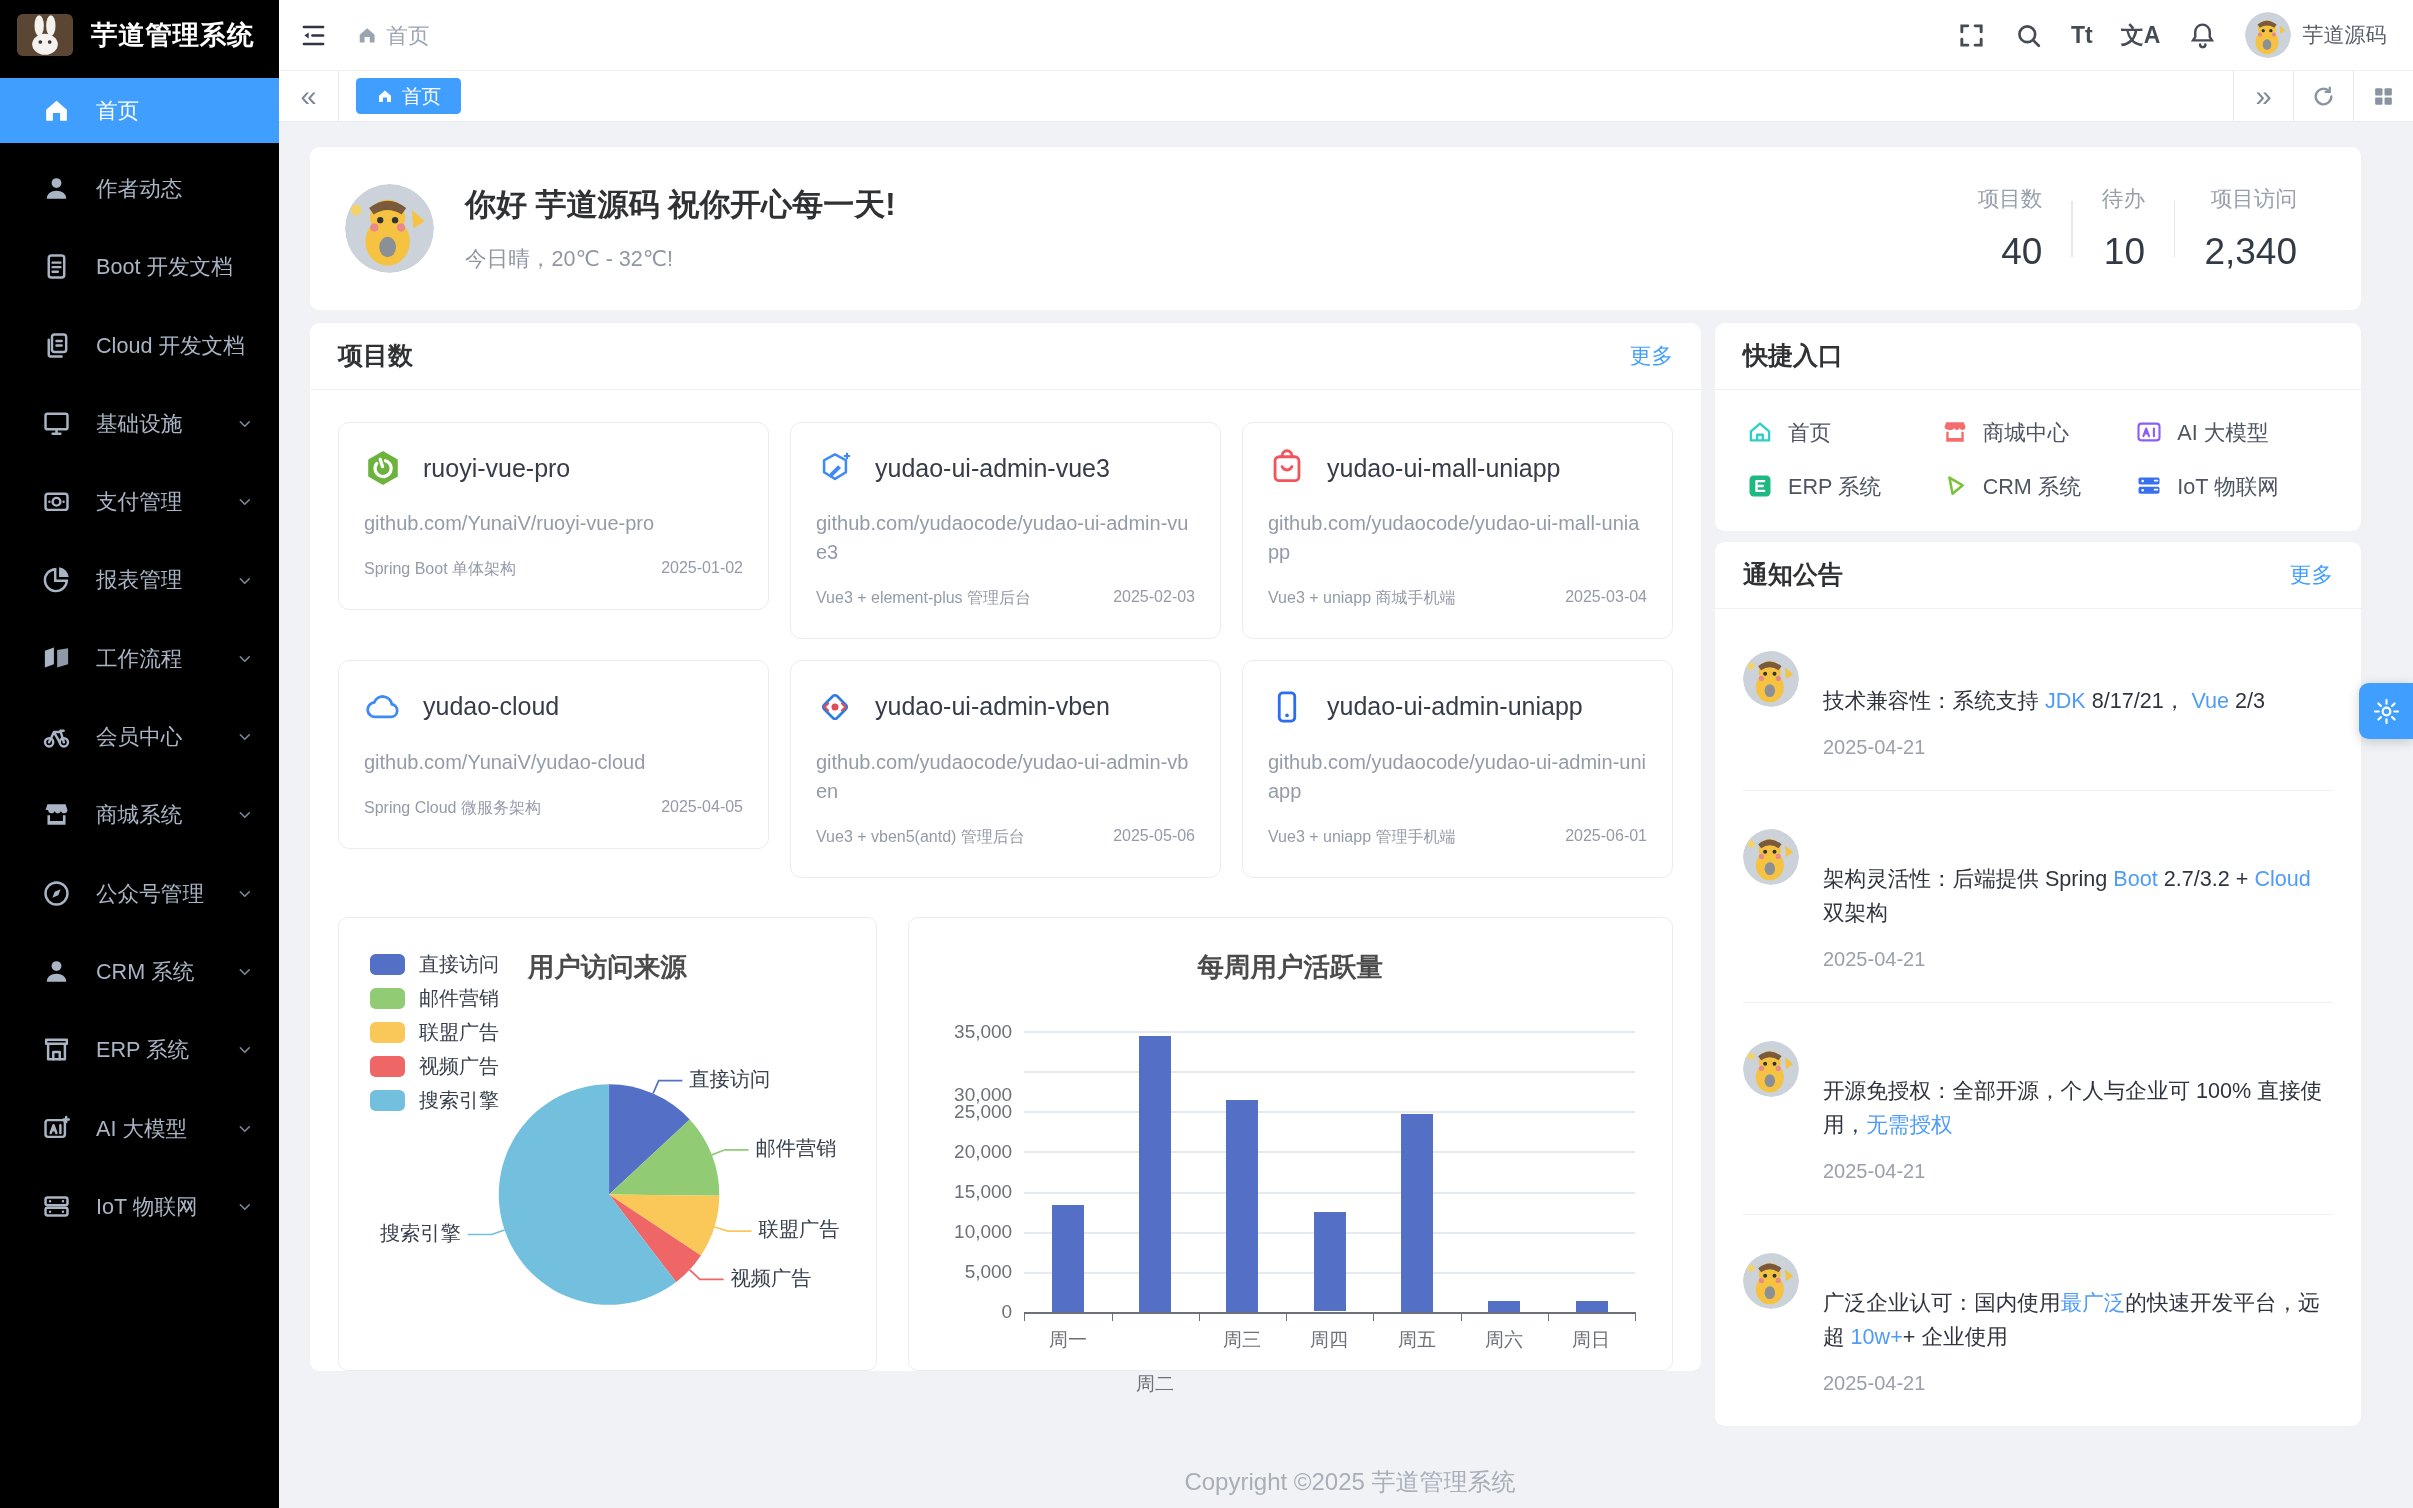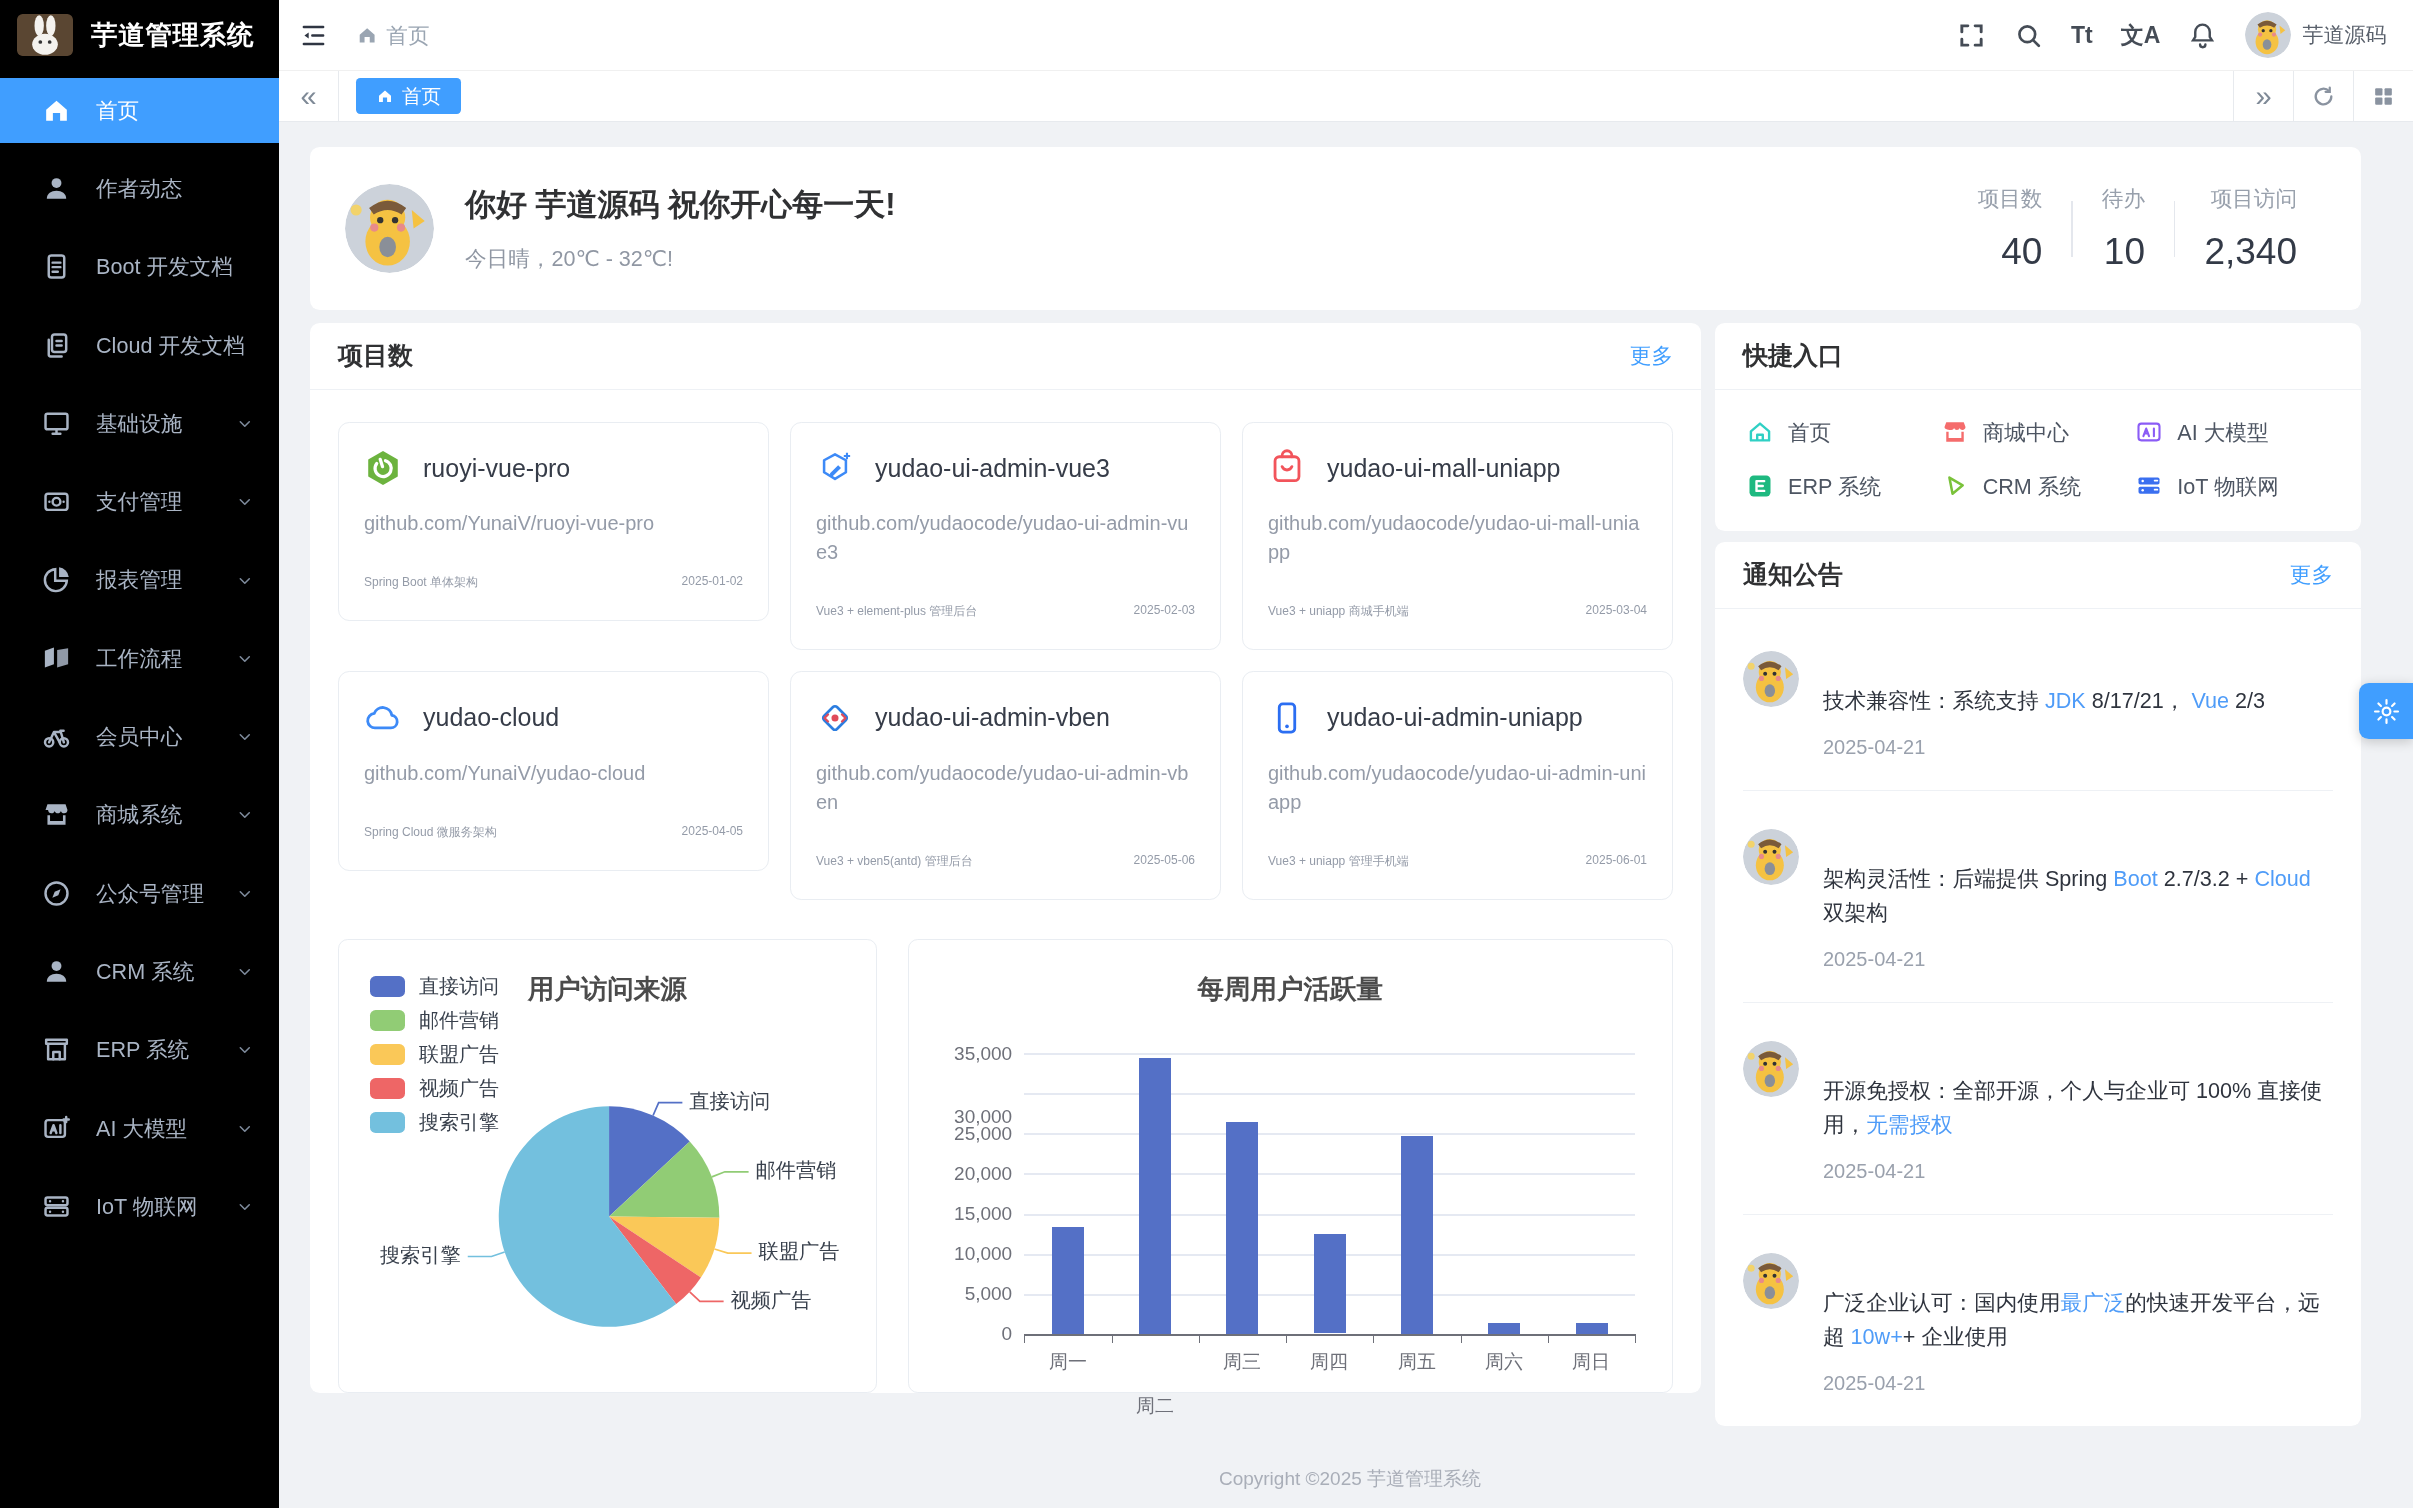--- a/index.html
+++ b/index.html
@@ -68,21 +68,21 @@
 
   
   .panel-projects{width:1391px;}
   .proj-grid{display:grid;grid-template-columns:repeat(3,1fr);gap:21px;padding:32px 28px 0;align-items:start;}
   .proj-card{border:1.4px solid #e9edf2;border-radius:11.2px;padding:26.5px 25px 29px;cursor:pointer;}
   .proj-head{display:flex;align-items:center;gap:21px;}
   .proj-icon{width:38px;height:38px;flex-shrink:0;}
   .proj-icon svg{width:38px;height:38px;}
   .proj-name{font-size:25px;color:#363c48;font-weight:500;}
   .proj-url{margin-top:22.3px;font-size:20px;color:#949ba8;line-height:1.45;word-break:break-all;}
-  .proj-foot{margin-top:36px;display:flex;justify-content:space-between;font-size:12px;color:#949ba8;}
+  .proj-foot{margin-top:21px;display:flex;justify-content:space-between;font-size:16px;color:#949ba8;}
 
   
   .charts-row{display:flex;gap:31px;padding:39px 28px 0;}
   .chart-card{border:1.4px solid #e9edf2;border-radius:9.8px;position:relative;background:#fff;}
   .chart-pie{width:537px;height:452px;}
   .chart-bar{width:764px;height:452px;}
   .chart-title{position:absolute;top:31px;left:0;width:100%;text-align:center;
     font-size:26.5px;font-weight:700;color:#4b4b4b;}
   .legend{position:absolute;top:29px;left:31px;}
   .lg-item{display:flex;align-items:center;gap:14px;height:34px;cursor:pointer;}
@@ -103,21 +103,21 @@
   .sc-label{font-size:21.6px;color:#4d5562;}
 
   .notice-list{padding:4.2px 28px 0;}
   .notice{display:flex;gap:24px;padding:31px 0;border-bottom:1.4px solid #eef1f5;cursor:pointer;}
   .notice:last-child{border-bottom:none;}
   .notice-avatar{width:56px;height:56px;border-radius:50%;overflow:hidden;flex-shrink:0;margin-top:7px;}
   .notice-title{font-size:21.6px;color:#2f343e;line-height:1.6;margin-top:40px;}
   .notice-title .blue{color:#4f9cf8;}
   .notice-date{margin-top:17px;font-size:20px;color:#9aa1ad;}
 
-  .footer{position:absolute;left:8px;right:0;top:1344px;text-align:center;font-size:19px;color:#a9aeb8;}
+  .footer{position:absolute;left:8px;right:0;top:1344px;text-align:center;font-size:24px;color:#a9aeb8;}
 
   
   .gear-fab{position:fixed;right:0;top:683px;width:54px;height:56px;background:#409eff;
     border-radius:9.8px 0 0 9.8px;display:flex;align-items:center;justify-content:center;
     box-shadow:0 2.8px 11.2px rgba(0,0,0,.18);cursor:pointer;border:none;}
   .gear-fab svg{width:29px;height:29px;color:#fff;}
 </style>
 </head>
 <body>
 

